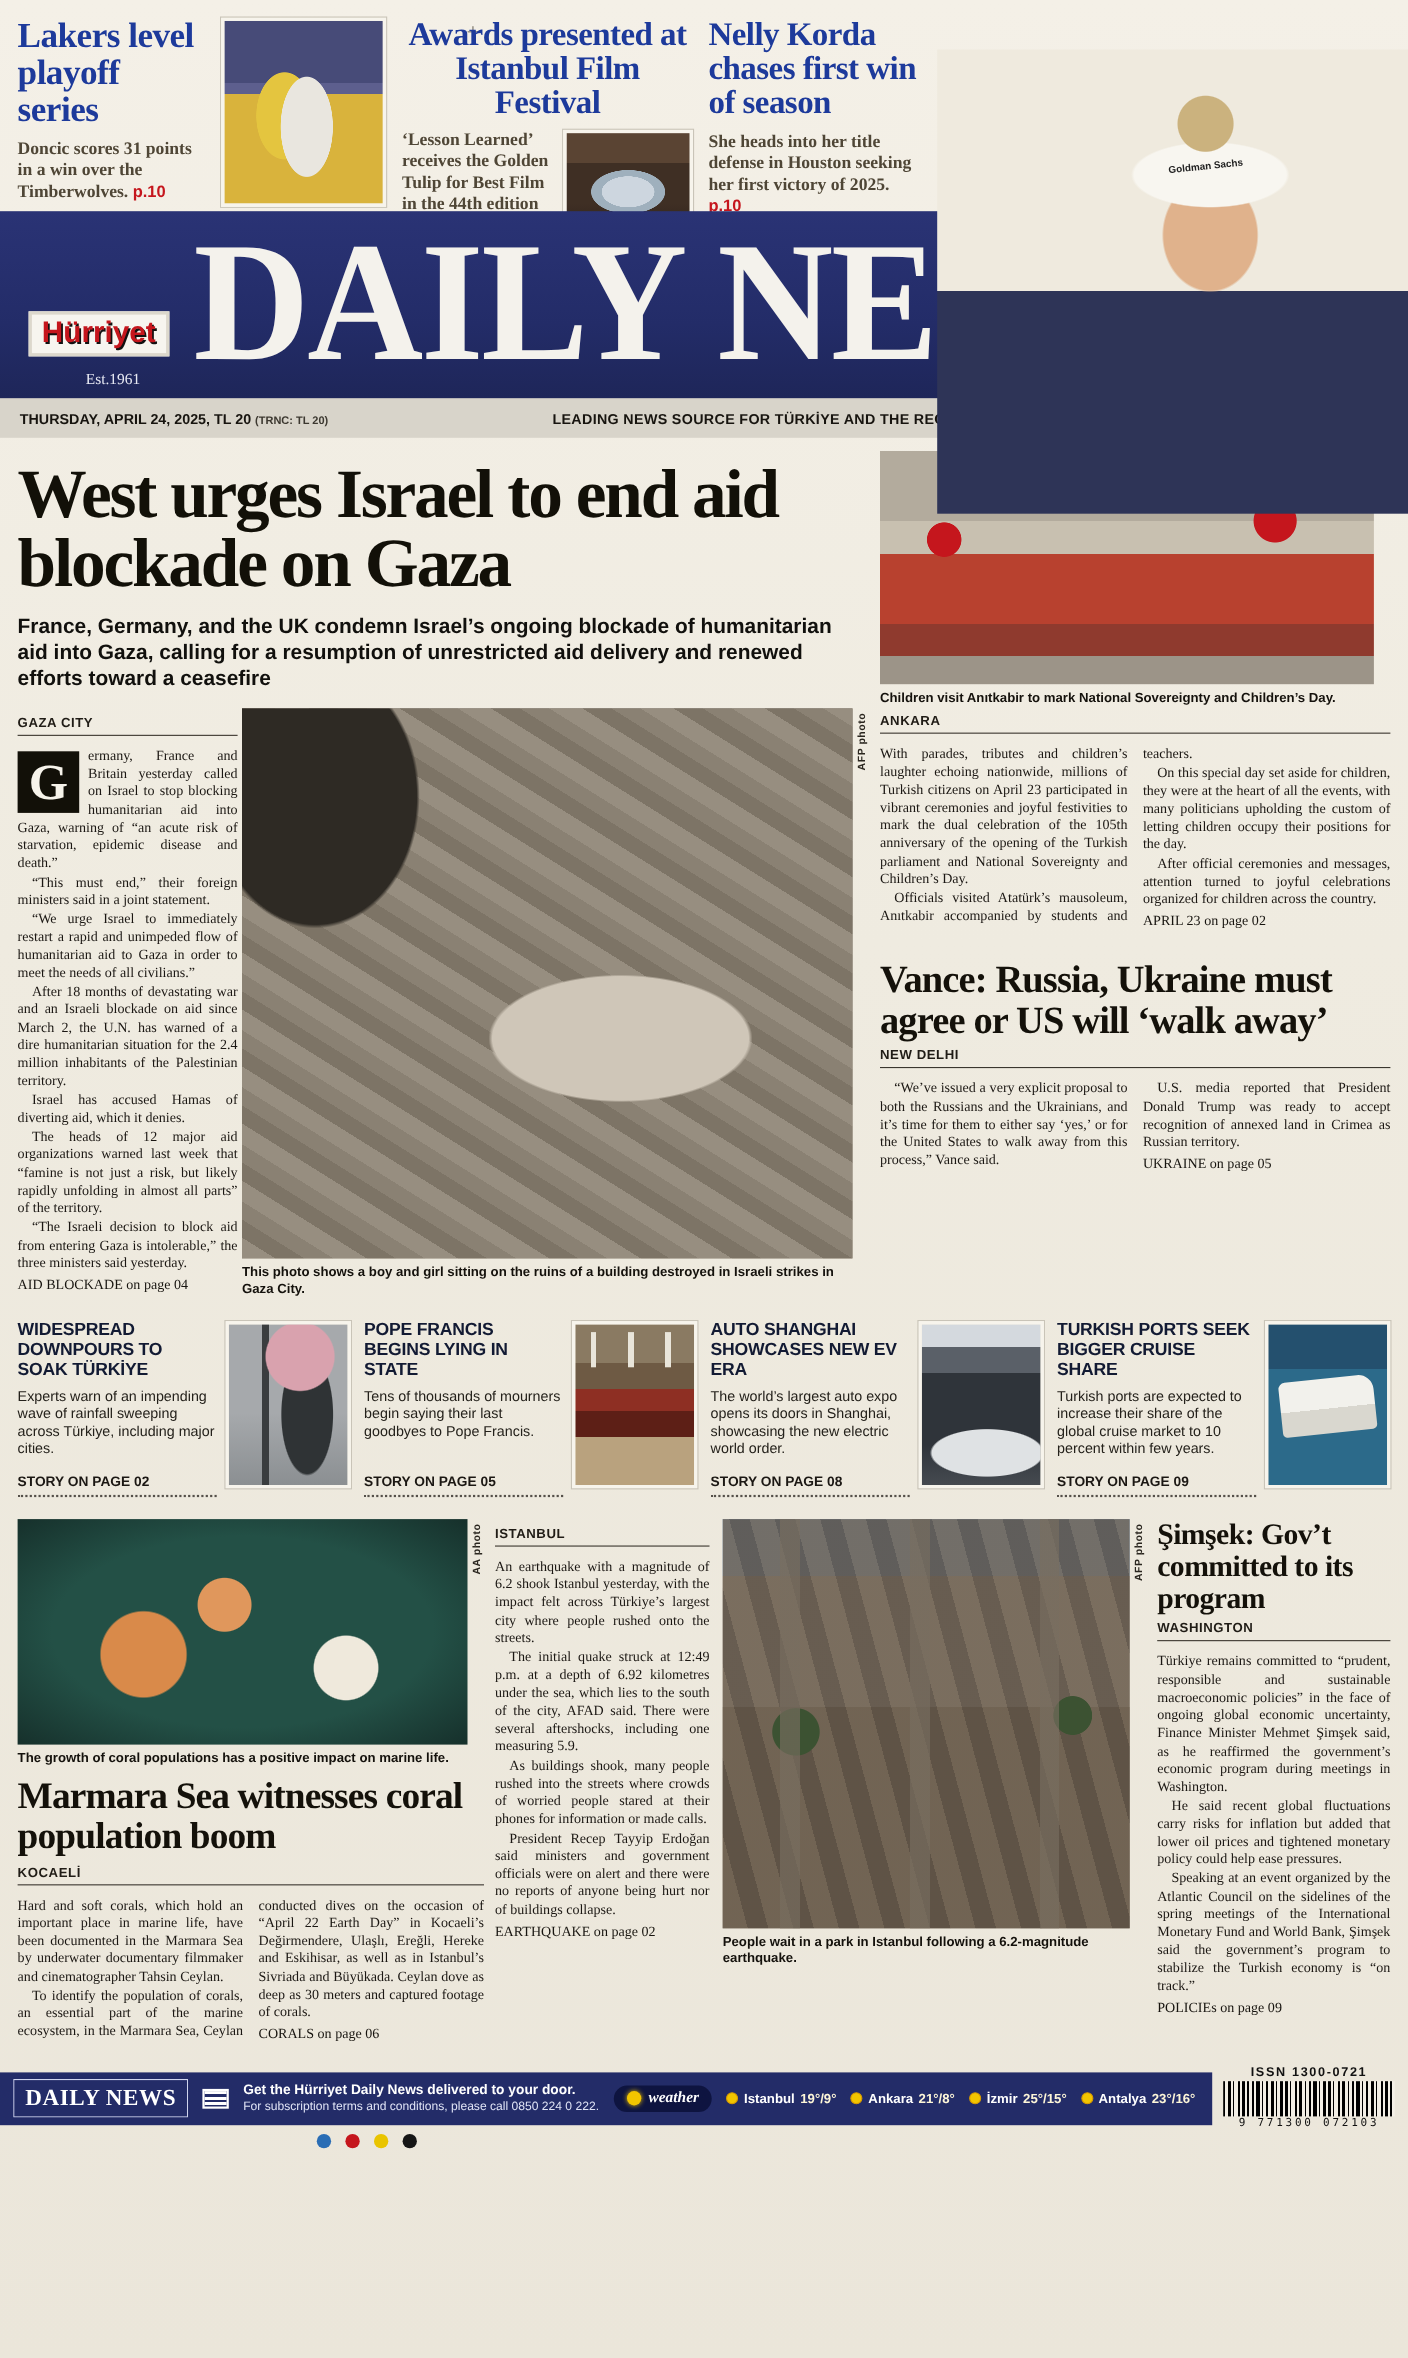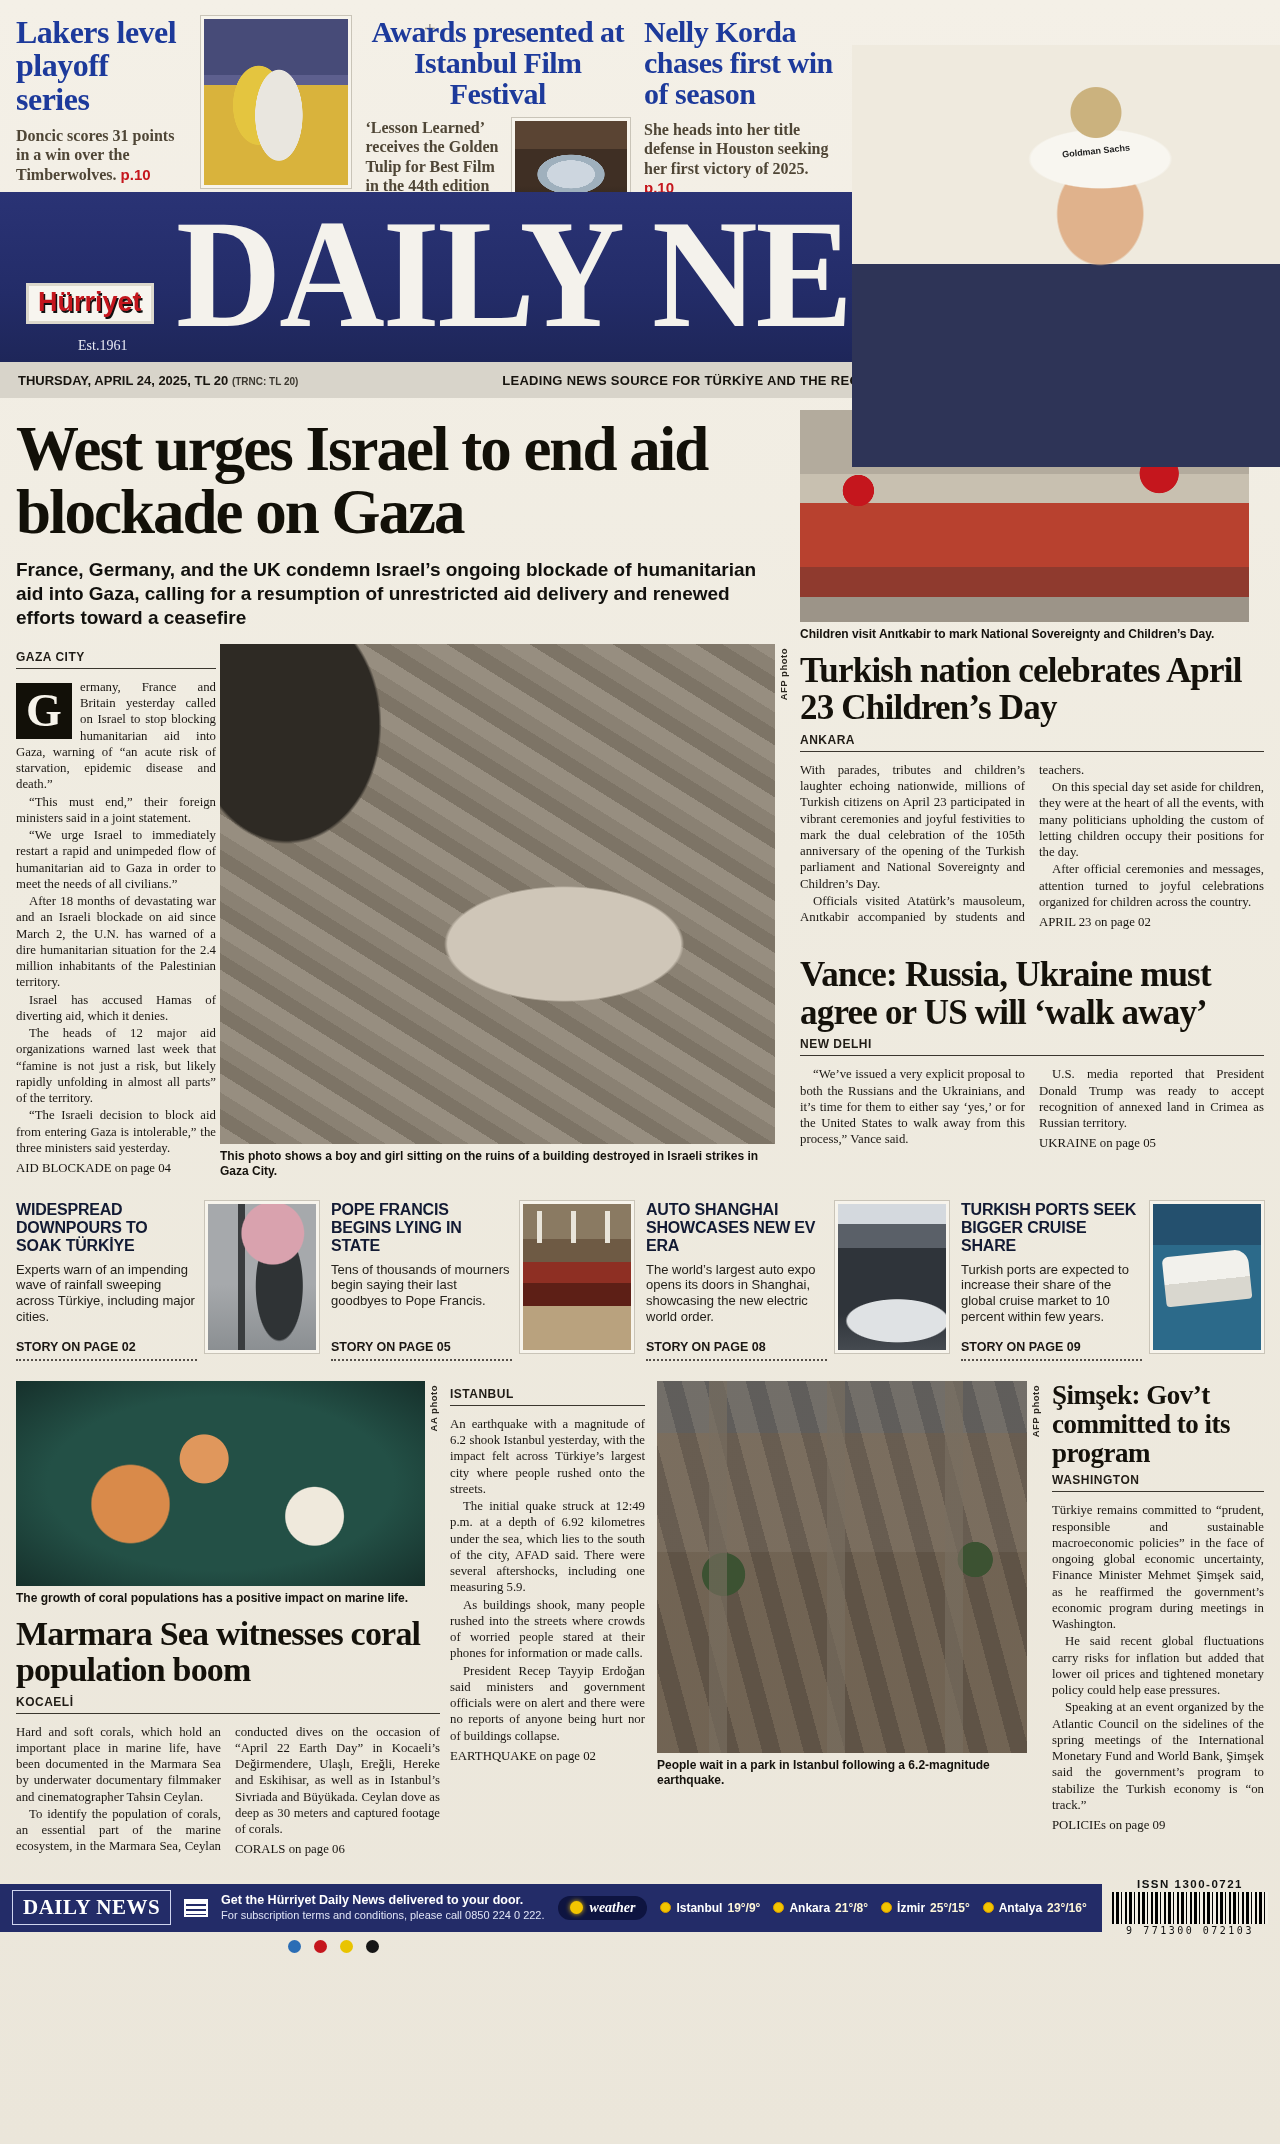--- a/index.html
+++ b/index.html
@@ -227,21 +227,20 @@
         </div>
       </div>
     </div>
 
     <div class="lead-right">
       <div class="photo-wrap">
         <div class="photo ph-anitkabir"></div>
         <span class="vcredit">AA photo</span>
         <p class="cap">Children visit Anıtkabir to mark National Sovereignty and Children’s Day.</p>
       </div>
-      <h2>Turkish nation celebrates April 23 Children’s Day</h2>
       <span class="kicker">ANKARA</span>
       <div class="cols2 body">
         <p class="noindent">With parades, tributes and children’s laughter echoing nationwide, millions of Turkish citizens on April 23 participated in vibrant ceremonies and joyful festivities to mark the dual celebration of the 105th anniversary of the opening of the Turkish parliament and National Sovereignty and Children’s Day.</p>
         <p>Officials visited Atatürk’s mausoleum, Anıtkabir accompanied by students and teachers.</p>
         <p>On this special day set aside for children, they were at the heart of all the events, with many politicians upholding the custom of letting children occupy their positions for the day.</p>
         <p>After official ceremonies and messages, attention turned to joyful celebrations organized for children across the country.</p>
         <p class="more">APRIL 23 on page 02</p>
       </div>
       <h2 class="vance-h">Vance: Russia, Ukraine must agree or US will ‘walk away’</h2>
       <span class="kicker">NEW DELHI</span>

